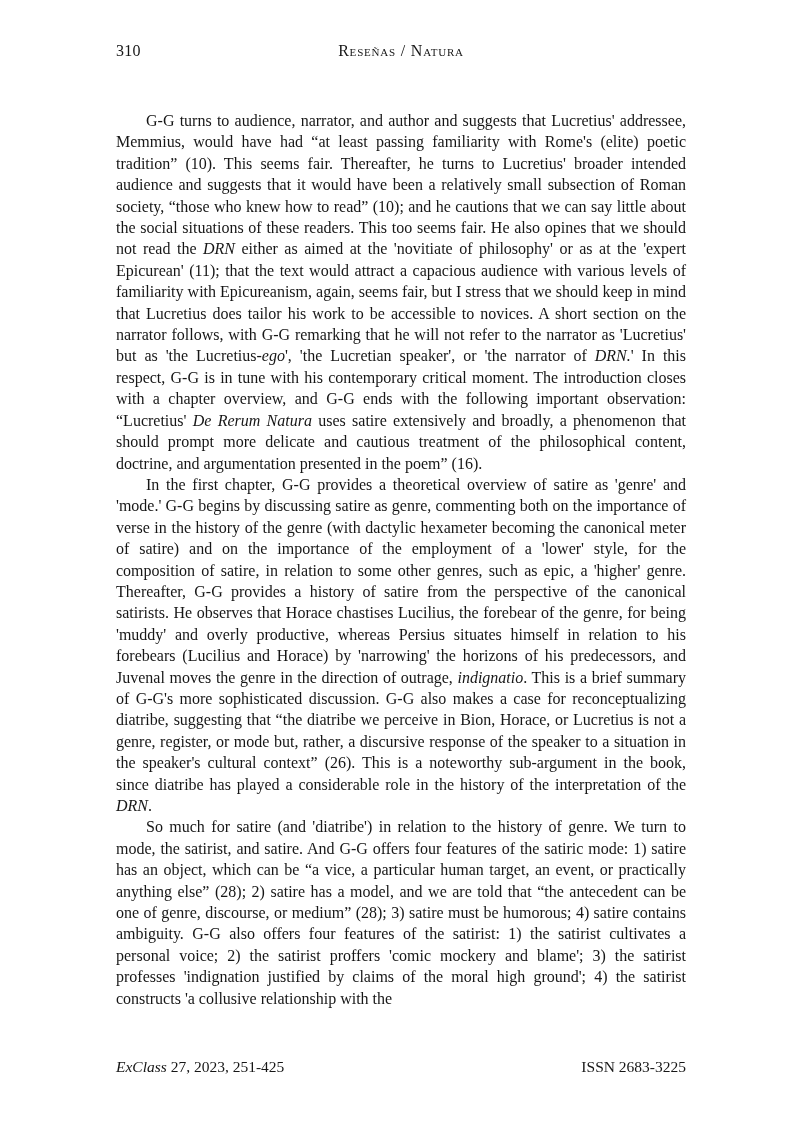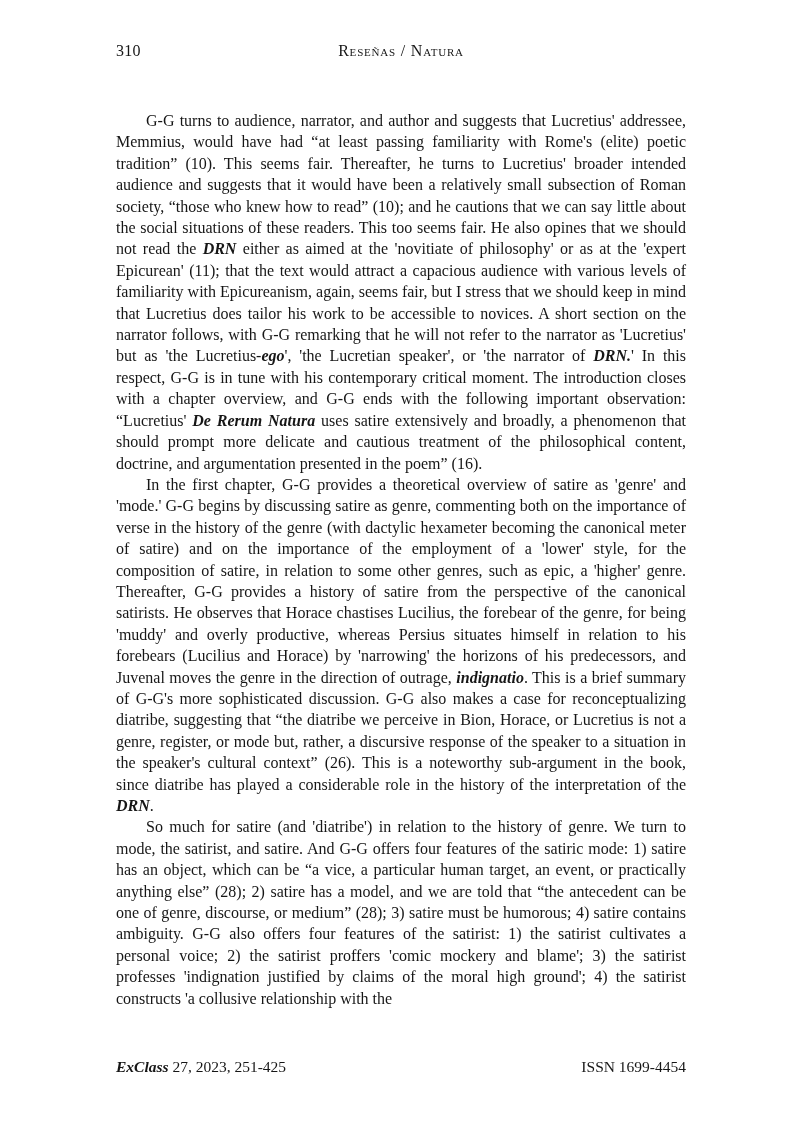--- a/index.html
+++ b/index.html
@@ -38,21 +38,20 @@
     font-size: 16px;
     line-height: 21.4px;
     text-align: justify;
   }
   .body-text p {
     margin: 0;
     text-indent: 30px;
   }
   .body-text em, .page-footer em {
     font-style: italic;
-    font-weight: bold;
   }
   .page-footer {
     position: absolute;
     left: 116px;
     right: 114px;
     top: 1058px;
     display: flex;
     justify-content: space-between;
     align-items: flex-start;
     font-size: 15.5px;
@@ -70,16 +69,16 @@
   </header>
 
   <main class="body-text">
       <p><span>G-G turns to audience, narrator, and author and suggests that Lucretius' addressee, Memmius, would have had “at least passing familiarity with Rome's (elite) poetic tradition” (10). This seems fair. Thereafter, he turns to Lucretius' broader intended audience and suggests that it would have been a relatively small subsection of Roman society, “those who knew how to read” (10); and he cautions that we can say little about the social situations of these readers. This too seems fair. He also opines that we should not read the </span><em>DRN</em><span> either as aimed at the 'novitiate of philosophy' or as at the 'expert Epicurean' (11); that the text would attract a capacious audience with various levels of familiarity with Epicureanism, again, seems fair, but I stress that we should keep in mind that Lucretius does tailor his work to be accessible to novices. A short section on the narrator follows, with G-G remarking that he will not refer to the narrator as 'Lucretius' but as 'the Lucretius-</span><em>ego</em><span>', 'the Lucretian speaker', or 'the narrator of </span><em>DRN.</em><span>' In this respect, G-G is in tune with his contemporary critical moment. The introduction closes with a chapter overview, and G-G ends with the following important observation: “Lucretius' </span><em>De Rerum Natura</em><span> uses satire extensively and broadly, a phenomenon that should prompt more delicate and cautious treatment of the philosophical content, doctrine, and argumentation presented in the poem” (16).</span></p>
       <p><span>In the first chapter, G-G provides a theoretical overview of satire as 'genre' and 'mode.' G-G begins by discussing satire as genre, commenting both on the importance of verse in the history of the genre (with dactylic hexameter becoming the canonical meter of satire) and on the importance of the employment of a 'lower' style, for the composition of satire, in relation to some other genres, such as epic, a 'higher' genre. Thereafter, G-G provides a history of satire from the perspective of the canonical satirists. He observes that Horace chastises Lucilius, the forebear of the genre, for being 'muddy' and overly productive, whereas Persius situates himself in relation to his forebears (Lucilius and Horace) by 'narrowing' the horizons of his predecessors, and Juvenal moves the genre in the direction of outrage, </span><em>indignatio</em><span>. This is a brief summary of G-G's more sophisticated discussion. G-G also makes a case for reconceptualizing diatribe, suggesting that “the diatribe we perceive in Bion, Horace, or Lucretius is not a genre, register, or mode but, rather, a discursive response of the speaker to a situation in the speaker's cultural context” (26). This is a noteworthy sub-argument in the book, since diatribe has played a considerable role in the history of the interpretation of the </span><em>DRN</em><span>.</span></p>
       <p><span>So much for satire (and 'diatribe') in relation to the history of genre. We turn to mode, the satirist, and satire. And G-G offers four features of the satiric mode: 1) satire has an object, which can be “a vice, a particular human target, an event, or practically anything else” (28); 2) satire has a model, and we are told that “the antecedent can be one of genre, discourse, or medium” (28); 3) satire must be humorous; 4) satire contains ambiguity. G-G also offers four features of the satirist: 1) the satirist cultivates a personal voice; 2) the satirist proffers 'comic mockery and blame'; 3) the satirist professes 'indignation justified by claims of the moral high ground'; 4) the satirist constructs 'a collusive relationship with the</span></p>
     </main>
 
   <footer class="page-footer">
     <span class="footer-citation"><em>ExClass</em><span> 27, 2023, 251-425</span></span>
-    <span class="footer-issn">ISSN 1699-4454</span>
+    <span class="footer-issn">ISSN 2683-3225</span>
   </footer>
 
 </div>
 
 </body></html>

